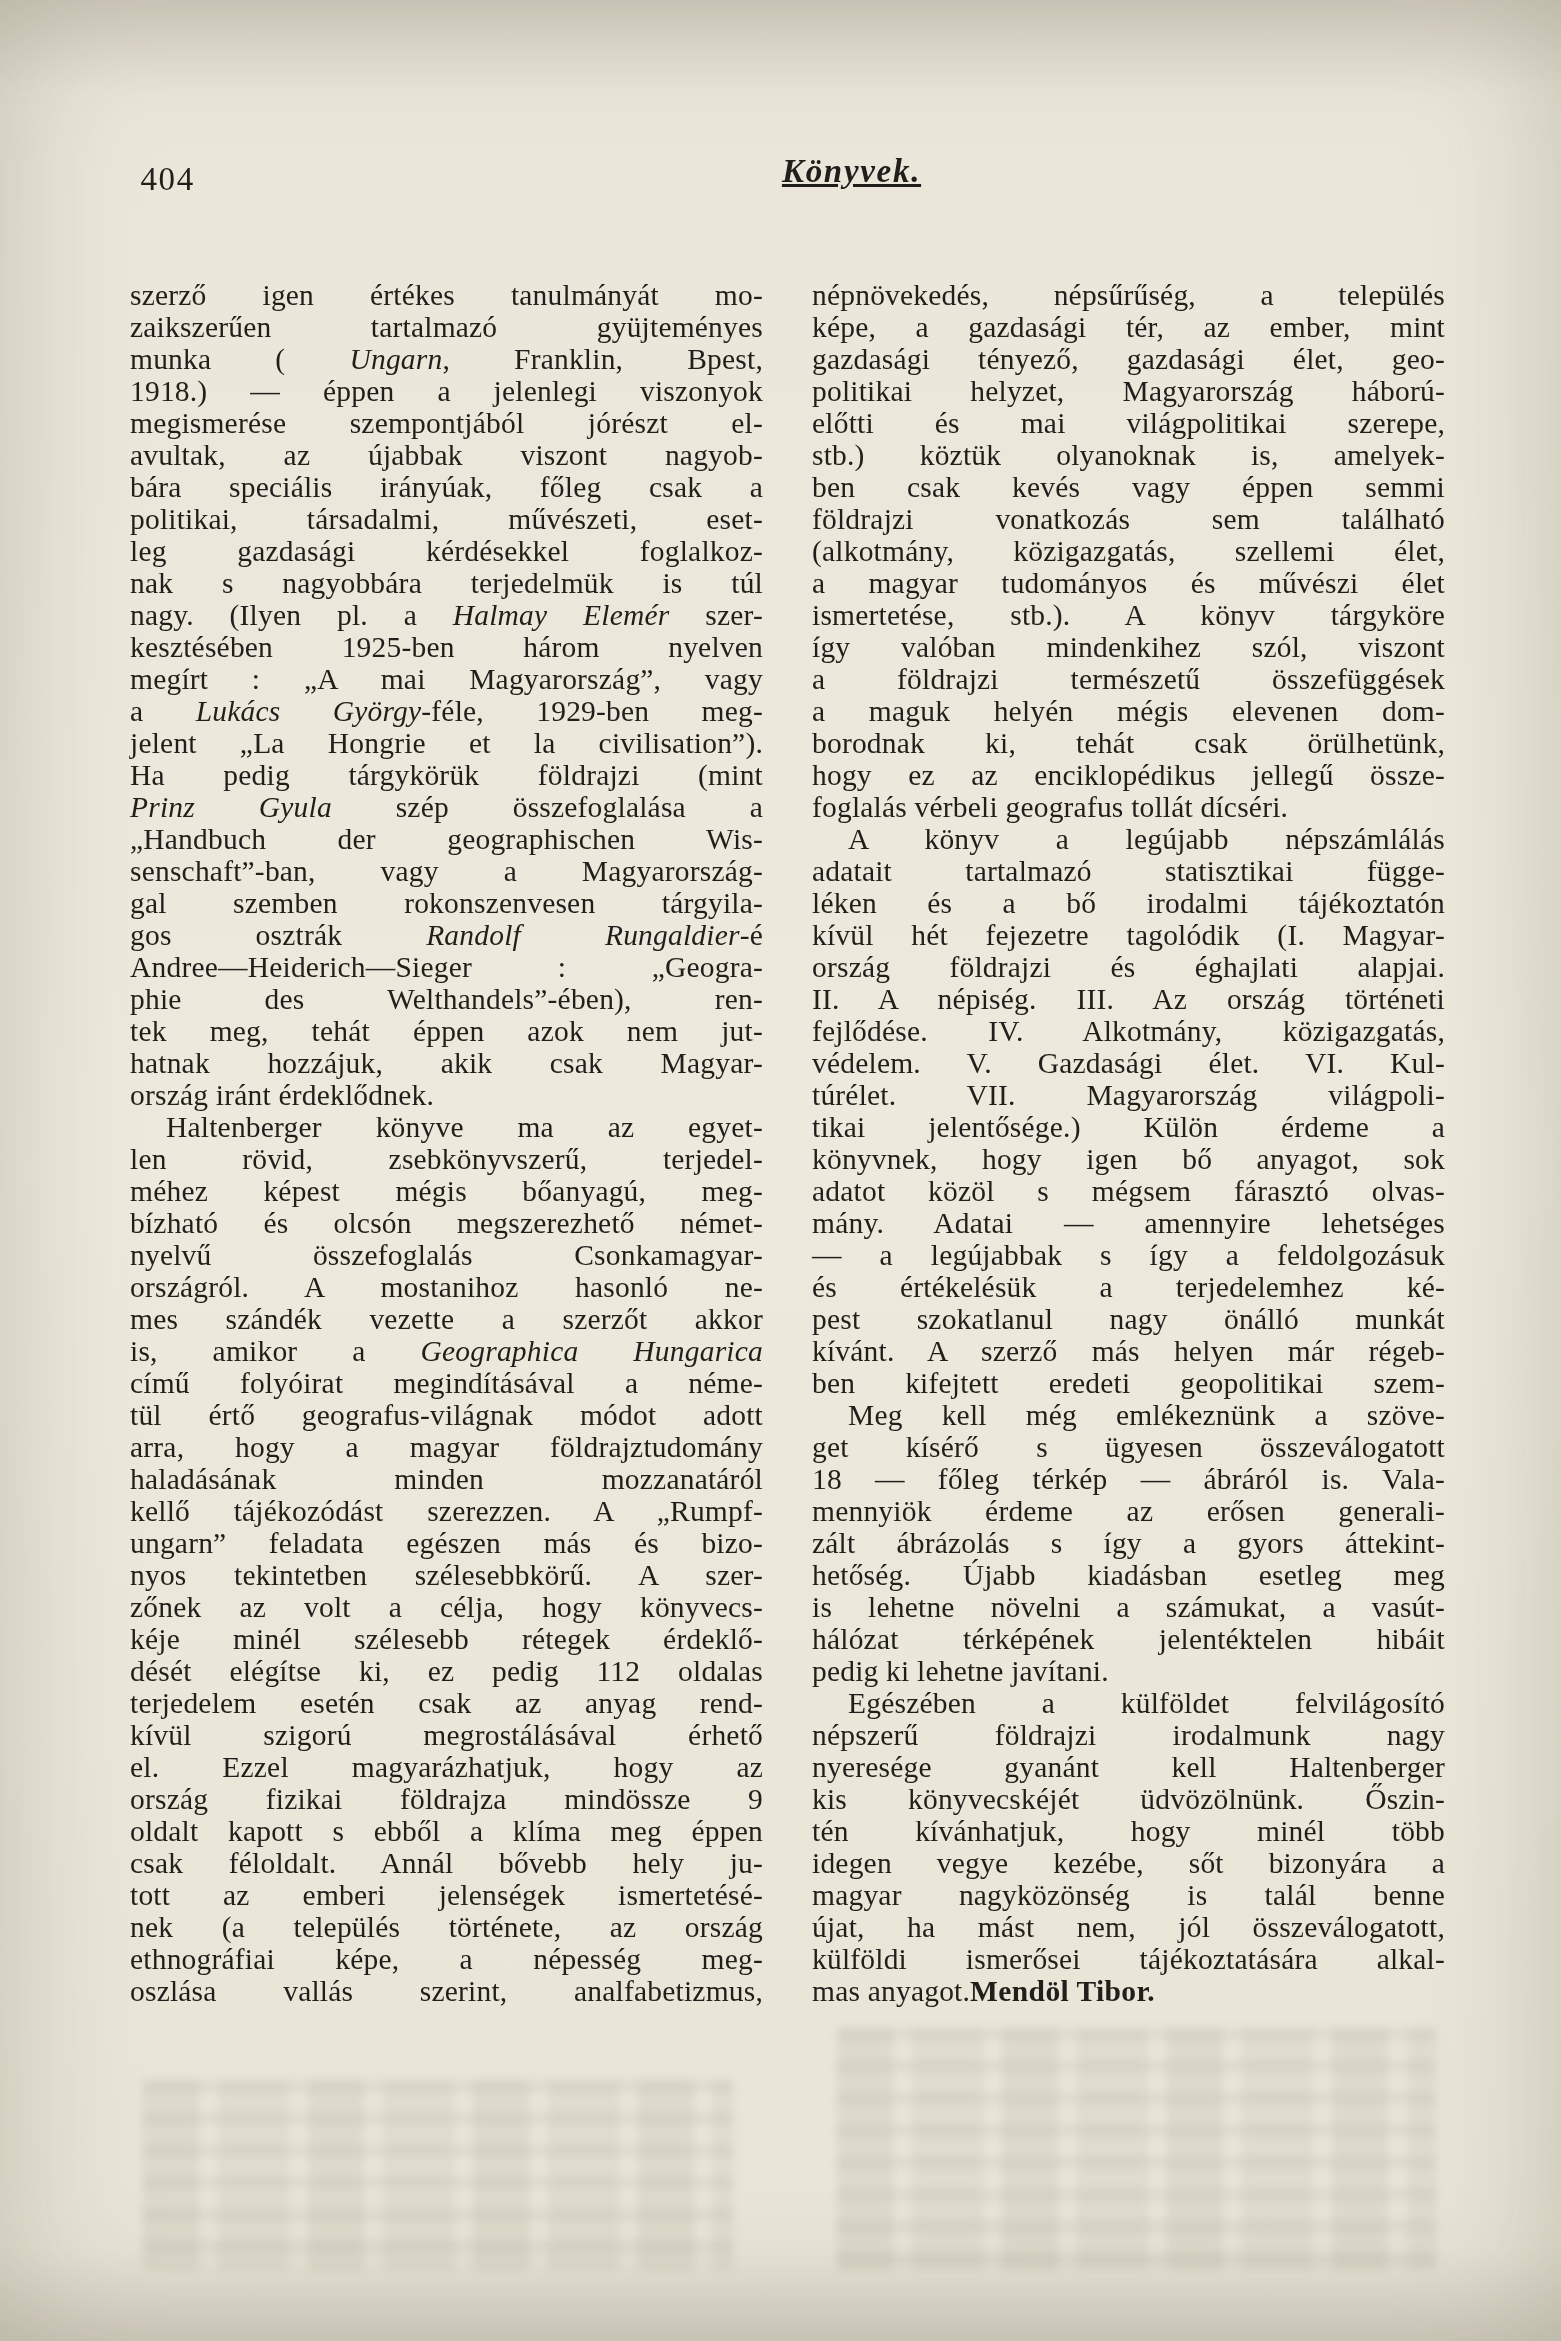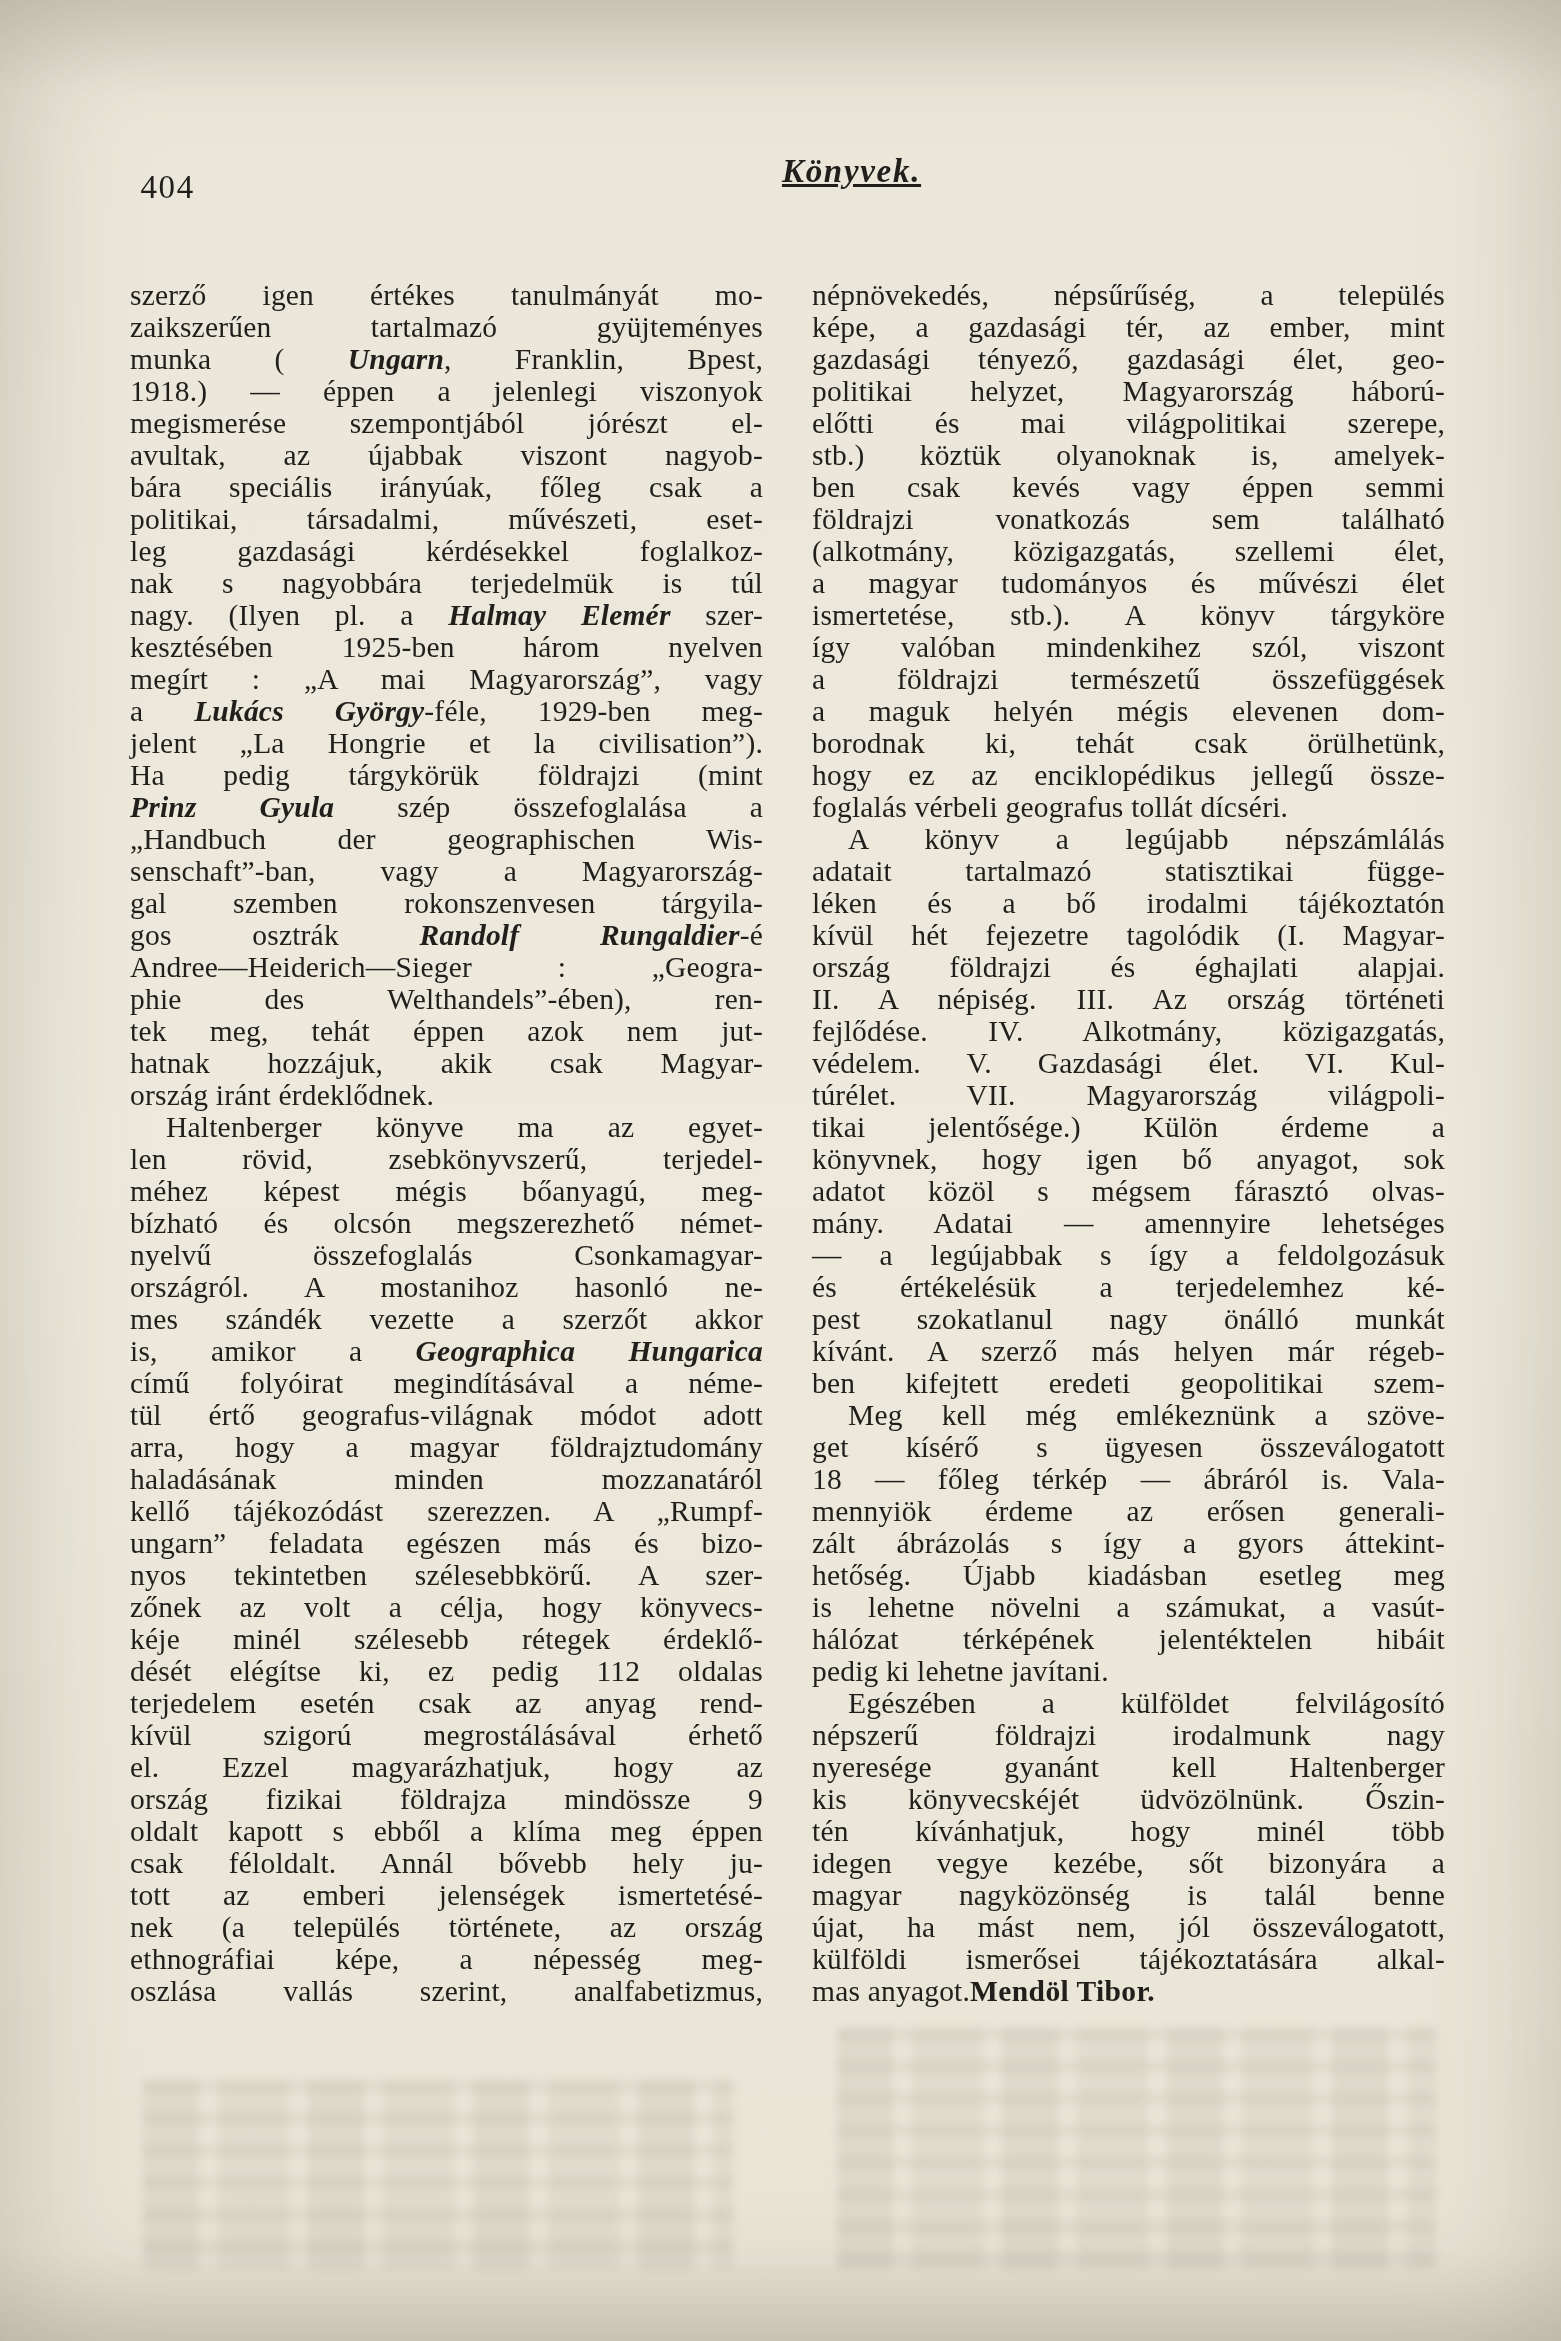--- a/index.html
+++ b/index.html
@@ -10,21 +10,21 @@
     background:linear-gradient(180deg,#d9d4c6 0%,#eae6d9 4%,#edeadd 50%,#e8e4d6 96%,#d8d3c5 100%);
     box-shadow:inset 0 0 139px rgba(95,88,70,.28);
     font-family:"Liberation Serif","DejaVu Serif",serif;
     color:#211f1b;
     overflow:hidden;
   }
   .header{
     position:absolute;top:153px;left:130px;width:1327px;height:43px;
   }
   .pagenum{
-    position:absolute;left:10.4px;top:16px;
+    position:absolute;left:10.4px;top:8px;
     font-size:33px;letter-spacing:1.7px;
   }
   .running{
     display:block;text-align:center;transform:translateX(58px);
     font-size:33px;font-style:italic;font-weight:700;letter-spacing:1.7px;text-decoration:underline;
   }
   .body{
     position:absolute;top:279px;left:130px;
     display:flex;gap:49px;
   }
@@ -33,21 +33,21 @@
     font-size:29.5px;line-height:32px;
     letter-spacing:0.2px;
   }
   .line{
     text-align:justify;
     text-align-last:justify;
     white-space:normal;
   }
   .line.indent{text-indent:36px;}
   .line.endpara{text-align-last:left;}
-  .line i{font-style:italic;font-weight:bold;}
+  .line i{font-style:italic;}
   .line.closing{
     display:flex;justify-content:flex-start;align-items:baseline;
     text-align-last:left;
   }
   .sig{font-weight:700;letter-spacing:0.4px;}
   
   .ghost{
     position:absolute;
     filter:blur(4.3px);
     opacity:.55;

